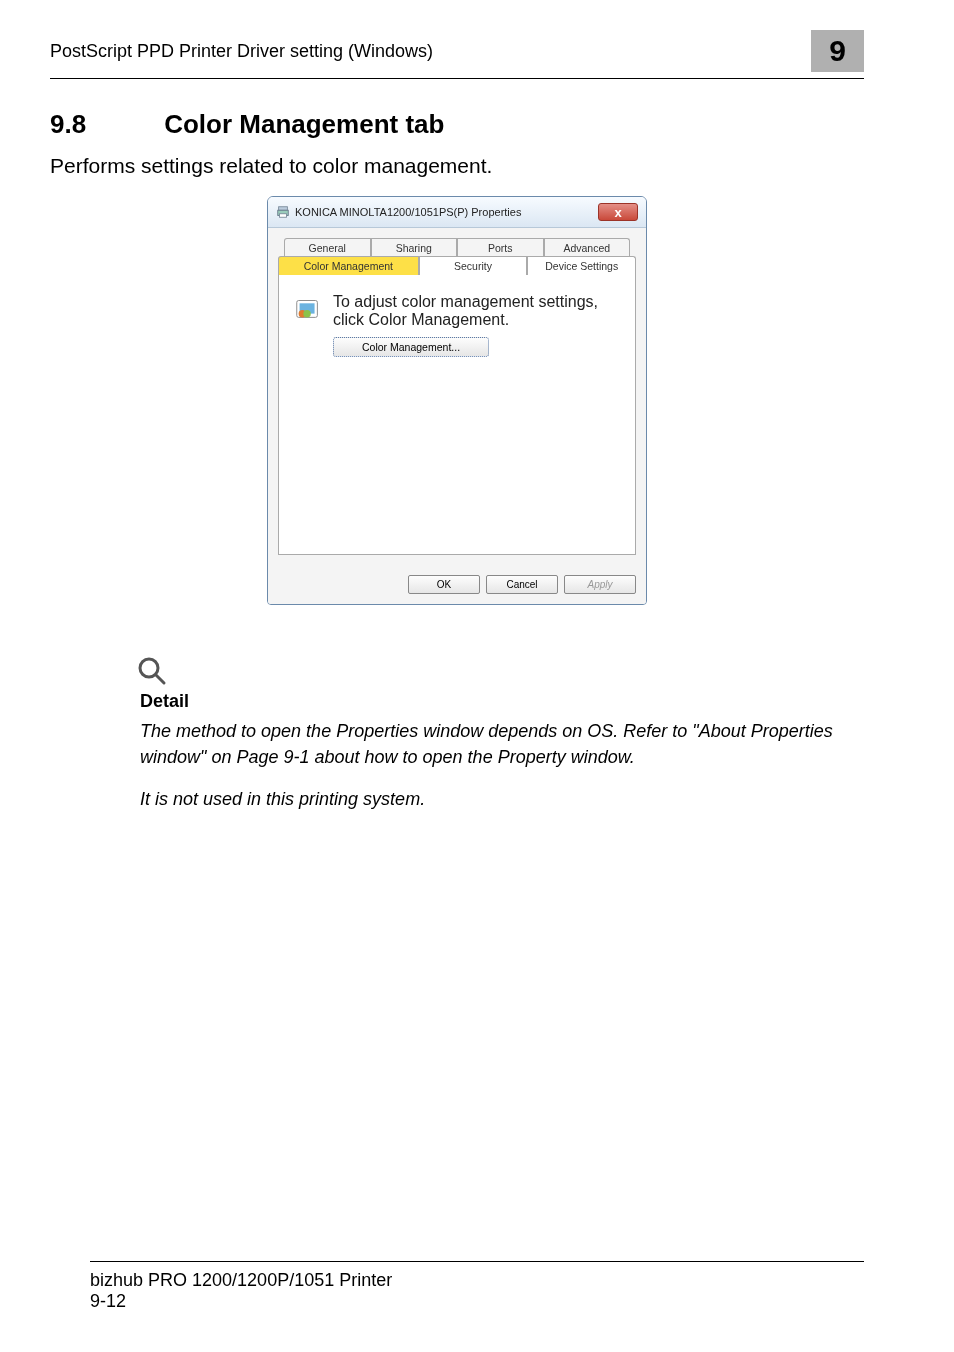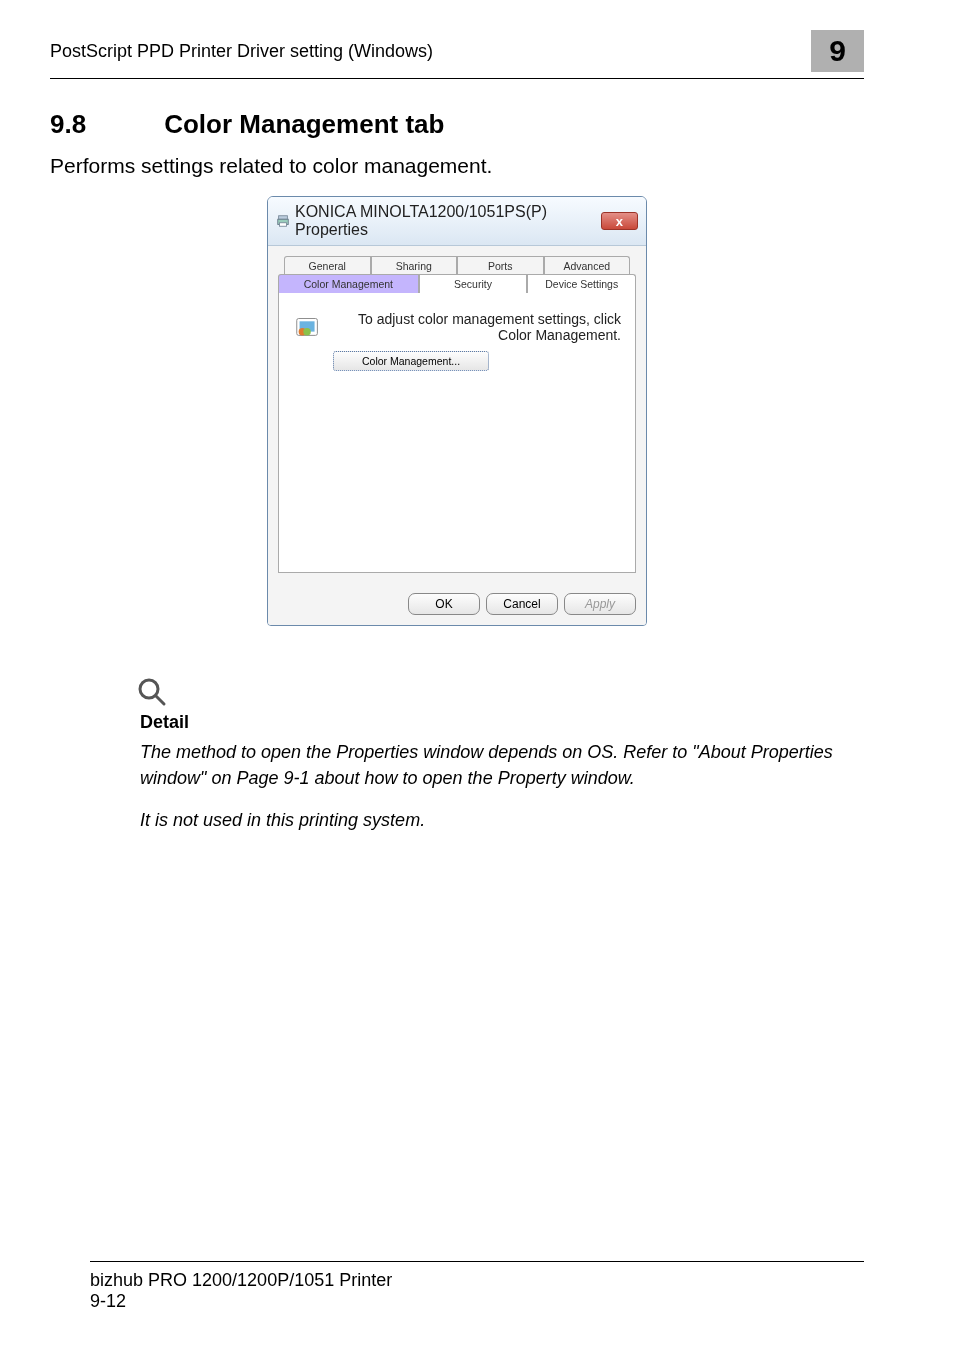--- a/index.html
+++ b/index.html
@@ -71,21 +71,21 @@
       padding: 6px 8px;
       display: flex;
       align-items: center;
       justify-content: space-between;
       border-bottom: 1px solid #b7c8d8;
     }
     .titlebar-left {
       display: flex;
       align-items: center;
       gap: 5px;
-      font-size: 16px;
+      font-size: 11px;
       color: #222;
     }
     .printer-icon-small {
       width: 14px;
       height: 14px;
       flex-shrink: 0;
     }
     .close-btn {
       width: 40px;
       height: 18px;
@@ -120,43 +120,42 @@
     }
     .tab-row.back .tab {
       background: #f4f4f4;
     }
     .tab.first { border-top-left-radius: 3px; }
     .tab.last  { border-top-right-radius: 3px; }
     .tab-row.back .tab { flex: 1; margin-bottom: -1px; }
     .tab-row.front .tab { flex: 1; }
     .tab-row.front { margin-top: 0; }
     .tab-row.back { margin-left: 6px; margin-right: 6px; }
-    .tab.active { background: #c4b5fd; position: relative; z-index: 2; }
+    .tab.active { background: #fde047; position: relative; z-index: 2; }
     .tab-content {
       background: #fff;
       border: 1px solid #aaa;
       border-top: none;
       height: 280px;
       padding: 18px 14px;
       position: relative;
     }
     .cm-row {
       display: flex;
       gap: 10px;
       align-items: flex-start;
     }
     .cm-icon {
       width: 30px;
       height: 30px;
       flex-shrink: 0;
     }
     .cm-text {
-      font-size: 14px;
+      font-size: 16px;
       color: #222;
-      text-align: right;
     }
     .cm-button {
       margin-top: 8px;
       border: 1px dotted #5a7aa8;
       background: linear-gradient(#fdfdfd,#e6e6e6);
       padding: 3px 28px;
       font-size: 10.5px;
       border-radius: 3px;
       display: inline-block;
     }
@@ -165,22 +164,22 @@
       justify-content: flex-end;
       gap: 6px;
       padding: 10px;
       background: #f4f4f4;
     }
     .dlg-btn {
       border: 1px solid #888;
       background: linear-gradient(#fdfdfd,#e6e6e6);
       padding: 3px 0;
       width: 72px;
-      font-size: 12px;
-      border-radius: 7px;
+      font-size: 10px;
+      border-radius: 2px;
       text-align: center;
     }
     .dlg-btn.disabled { color: #999; font-style: italic; }
     .detail-block {
       margin-left: 90px;
       margin-right: 30px;
     }
     .magnifier-icon {
       width: 32px;
       height: 32px;

